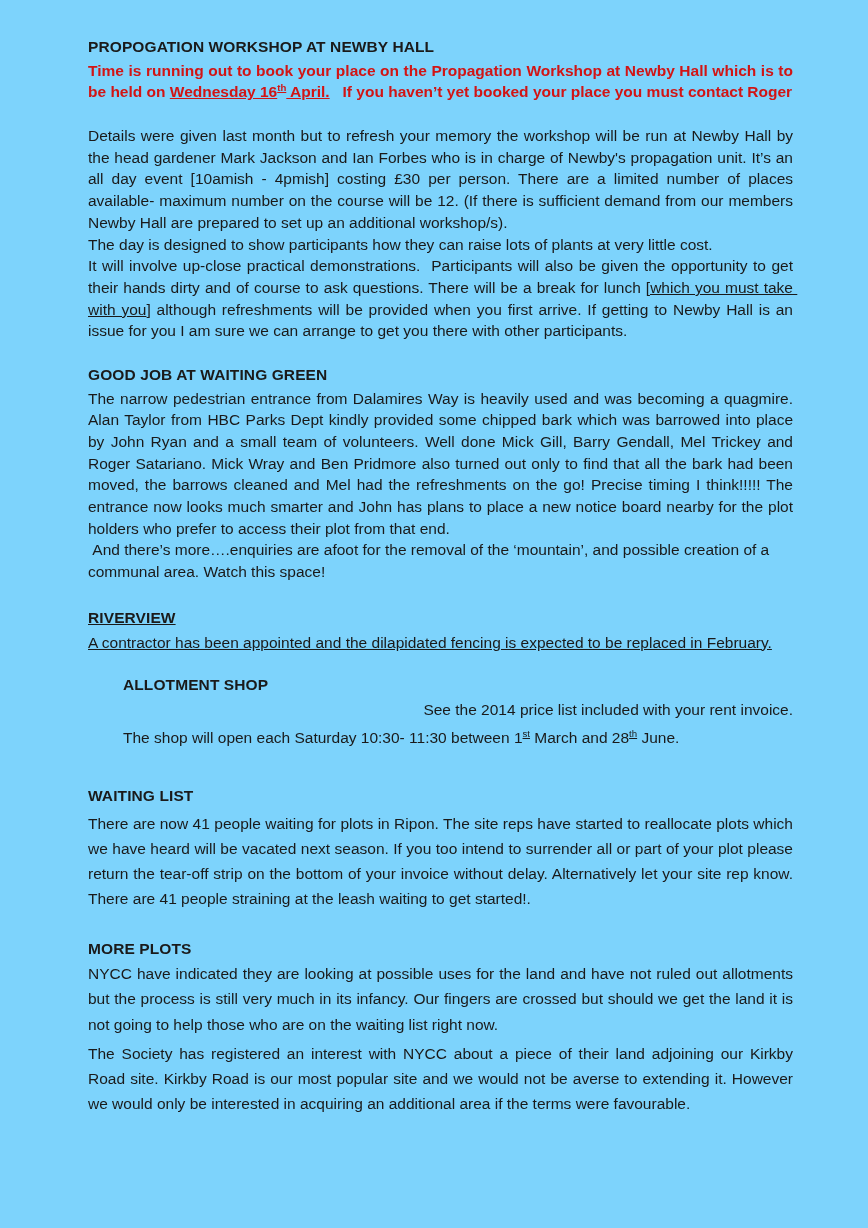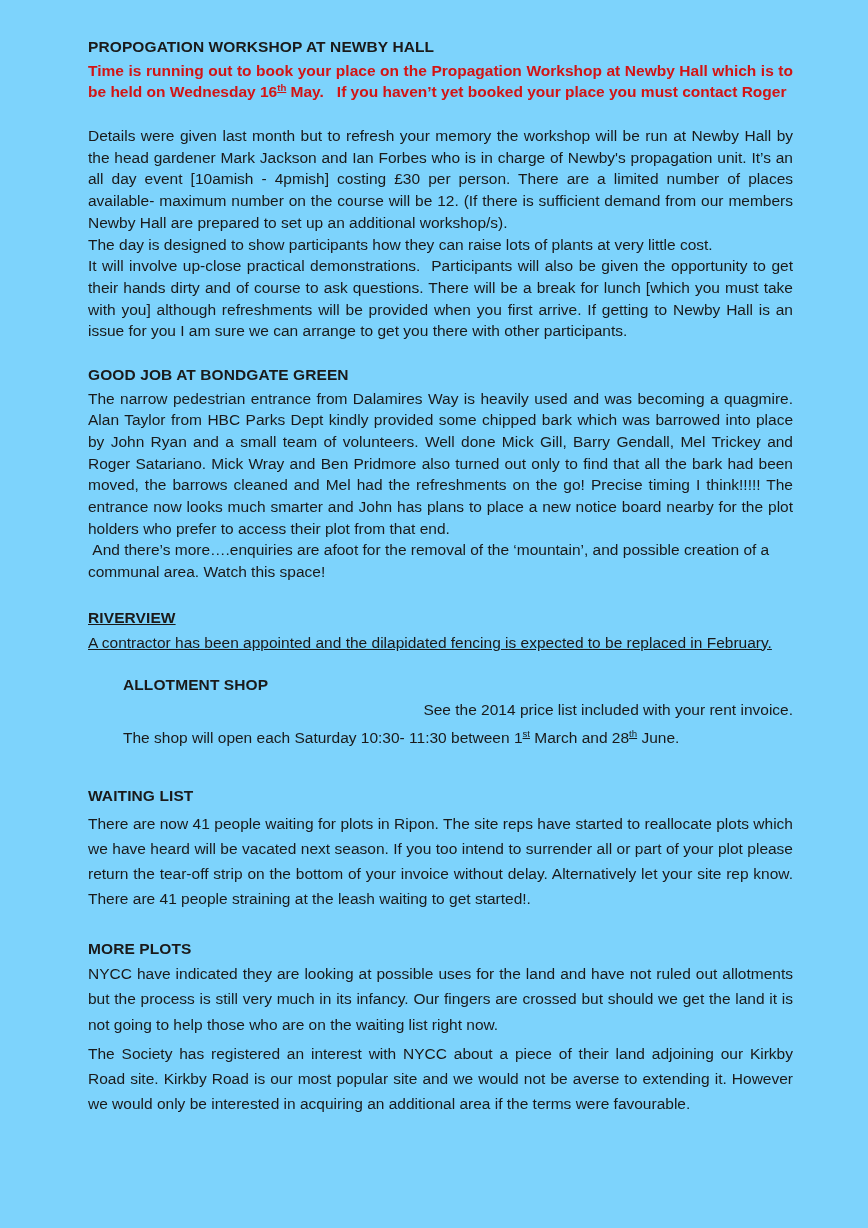--- a/index.html
+++ b/index.html
@@ -31,45 +31,45 @@
     line-height: 1.4;
     letter-spacing: 0.1px;
   }
   p.para {
     margin: 0;
     white-space: pre-wrap;
   }
   p.para.justify { text-align: justify; }
   p.para.bold { font-weight: bold; }
   p.para.red { color: var(--accent-red, #d21414); }
-  .u { }
+  .u { text-decoration: underline; }
   sup {
     font-size: 0.62em;
     line-height: 0;
     vertical-align: super;
     text-decoration: underline;
   }
 </style>
 </head>
 <body>
 
 <div class="page">
 
   <section id="sec-propogation">
     <h2 class="sec-heading">PROPOGATION WORKSHOP AT NEWBY HALL</h2>
     <div>
-        <p class="para justify bold red"><span>Time is running out to book your place on the Propagation Workshop at Newby Hall which is to be held on </span><span class="u">Wednesday 16</span><sup class="u">th</sup><span class="u"> May.</span><span>   If you haven’t yet booked your place you must contact Roger</span></p>
+        <p class="para justify bold red"><span>Time is running out to book your place on the Propagation Workshop at Newby Hall which is to be held on </span><span class="u">Wednesday 16</span><sup class="u">th</sup><span class="u"> April.</span><span>   If you haven’t yet booked your place you must contact Roger</span></p>
         <p class="para justify" style="margin-top: 22px;"><span>Details were given last month but to refresh your memory the workshop will be run at Newby Hall by the head gardener Mark Jackson and Ian Forbes who is in charge of Newby's propagation unit. It’s an all day event [10amish - 4pmish] costing £30 per person. There are a limited number of places available- maximum number on the course will be 12. (If there is sufficient demand from our members Newby Hall are prepared to set up an additional workshop/s).</span></p>
         <p class="para"><span>The day is designed to show participants how they can raise lots of plants at very little cost.</span></p>
         <p class="para justify"><span>It will involve up-close practical demonstrations.  Participants will also be given the opportunity to get their hands dirty and of course to ask questions. There will be a break for lunch </span><span class="u">[which you must take with you</span><span>] although refreshments will be provided when you first arrive. If getting to Newby Hall is an issue for you I am sure we can arrange to get you there with other participants.</span></p>
       </div>
   </section>
 
   <section id="sec-goodjob">
-    <h2 class="sec-heading">GOOD JOB AT BONDGATE GREEN</h2>
+    <h2 class="sec-heading">GOOD JOB AT WAITING GREEN</h2>
     <div>
         <p class="para justify"><span>The narrow pedestrian entrance from Dalamires Way is heavily used and was becoming a quagmire. Alan Taylor from HBC Parks Dept kindly provided some chipped bark which was barrowed into place by John Ryan and a small team of volunteers. Well done Mick Gill, Barry Gendall, Mel Trickey and Roger Satariano. Mick Wray and Ben Pridmore also turned out only to find that all the bark had been moved, the barrows cleaned and Mel had the refreshments on the go! Precise timing I think!!!!! The entrance now looks much smarter and John has plans to place a new notice board nearby for the plot holders who prefer to access their plot from that end.</span></p>
         <p class="para"><span> And there’s more….enquiries are afoot for the removal of the ‘mountain’, and possible creation of a communal area. Watch this space!</span></p>
       </div>
   </section>
 
   <section id="sec-riverview">
     <h2 class="sec-heading">RIVERVIEW</h2>
     <div>
         <p class="para" style="line-height: 1.5;"><span>A contractor has been appointed and the dilapidated fencing is expected to be replaced in February.</span></p>

